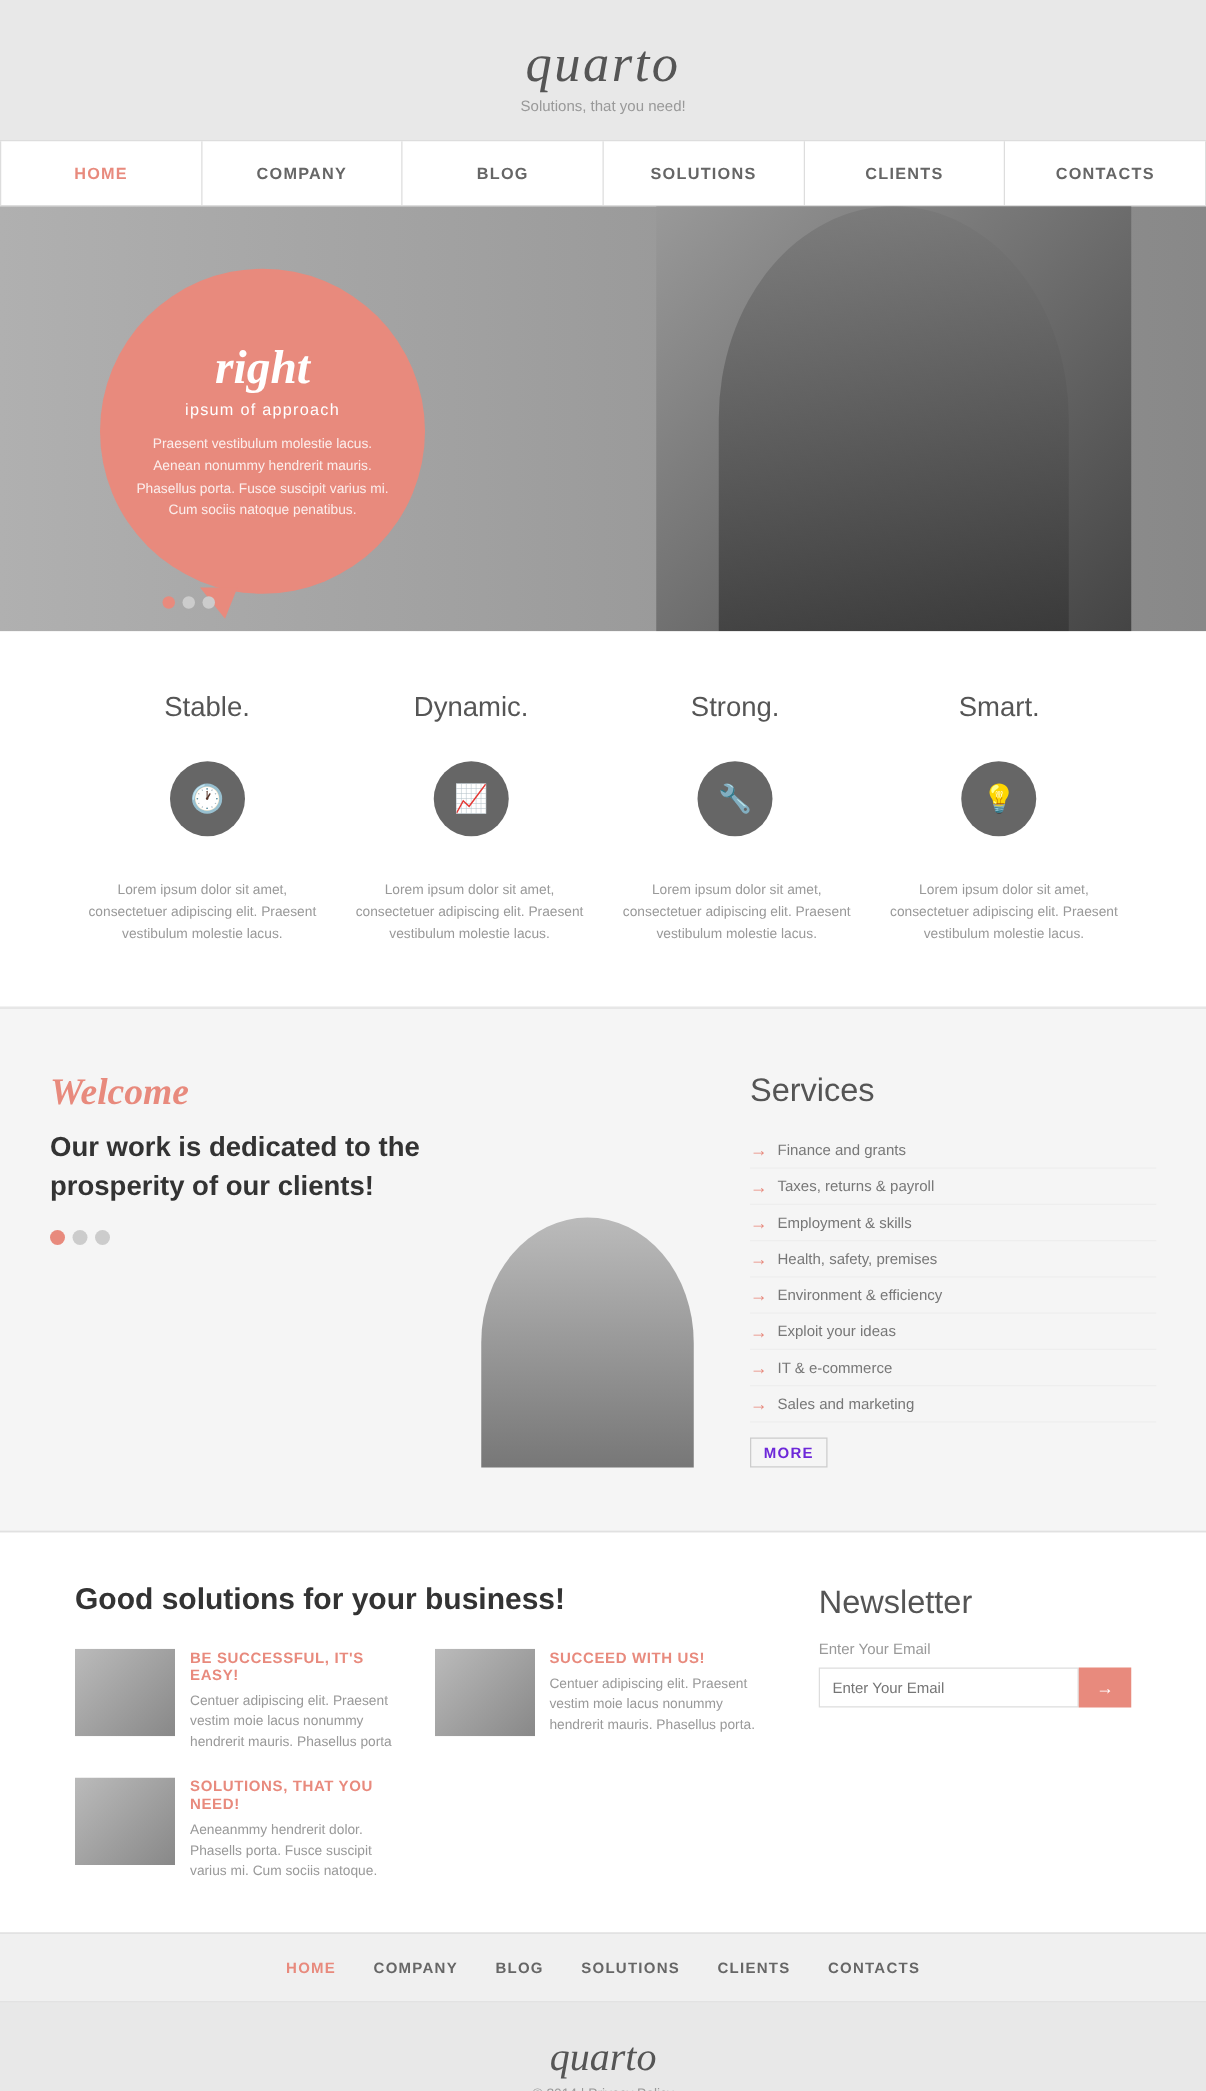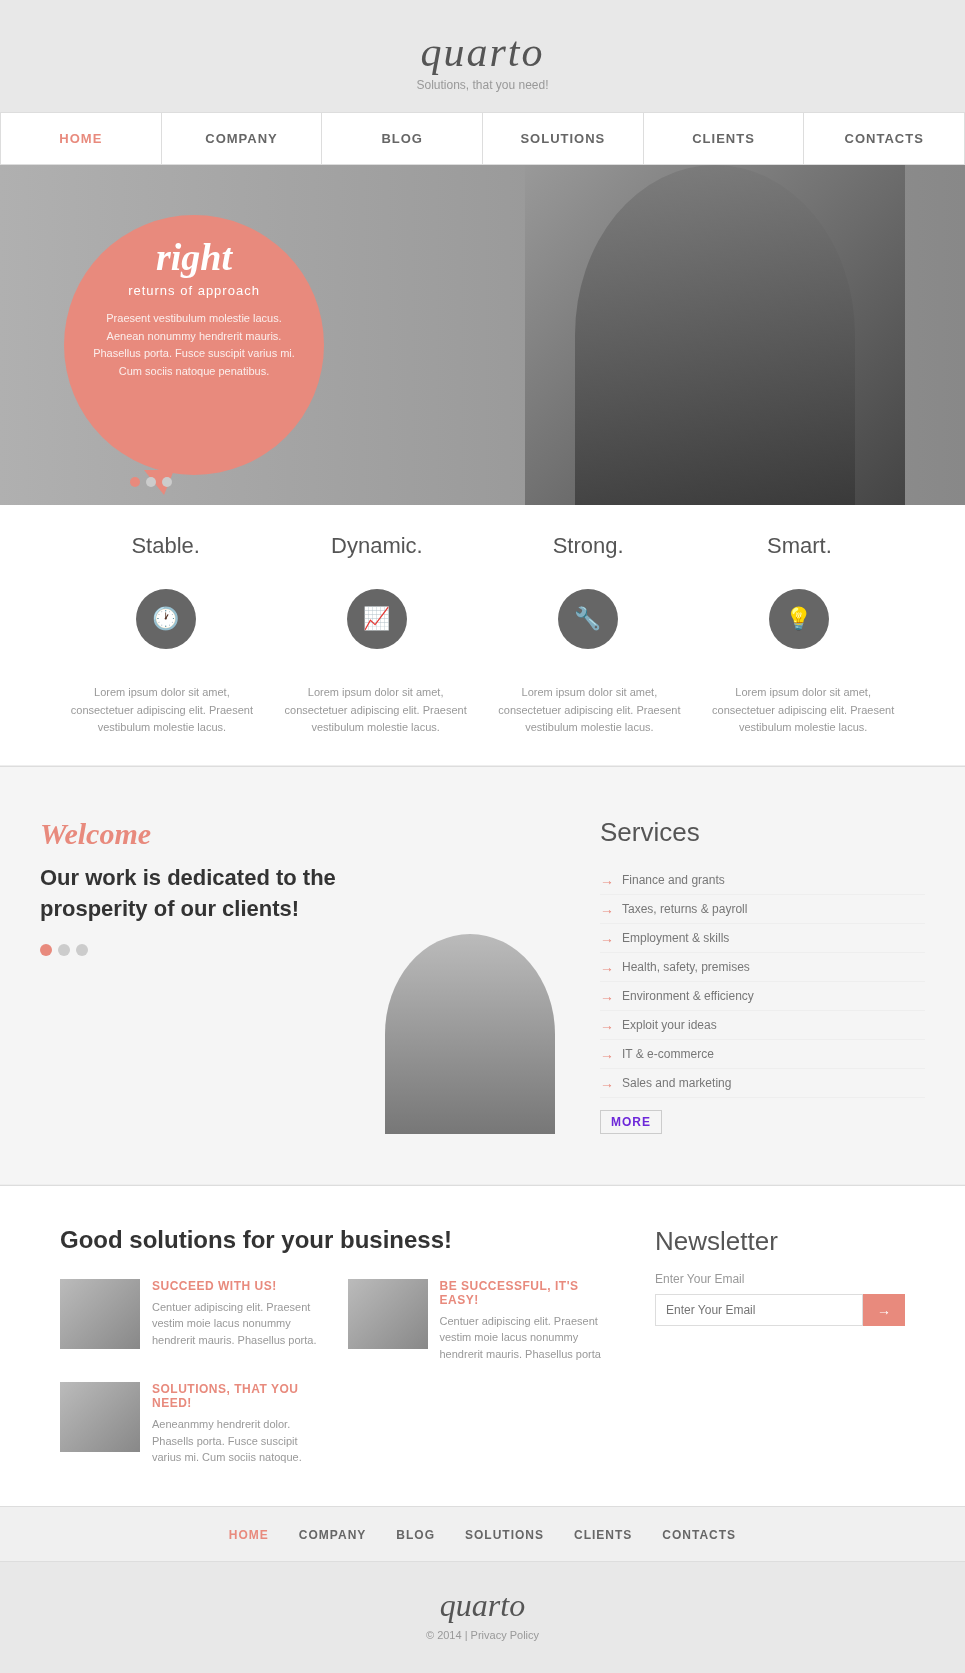--- a/index.html
+++ b/index.html
@@ -16,31 +16,31 @@
     nav ul li { flex: 1; text-align: center; border-right: 1px solid #ddd; }
     nav ul li:first-child { border-left: 1px solid #ddd; }
     nav ul li a { display: block; padding: 18px 10px; font-size: 13px; text-decoration: none; color: #666; letter-spacing: 1px; font-weight: bold; }
     nav ul li a.active { color: #e88a7d; }
 
     
     .hero { position: relative; width: 100%; height: 340px; background: #c8c8c8; overflow: hidden; margin-bottom: 0; }
     .hero-bg { width: 100%; height: 100%; background: linear-gradient(to right, #b0b0b0, #888); display: flex; align-items: center; justify-content: center; }
     .hero-person { position: absolute; right: 60px; top: 0; width: 380px; height: 340px; background: linear-gradient(135deg, #999 0%, #444 100%); overflow: hidden; display: flex; align-items: center; justify-content: center; }
     .hero-person-placeholder { width: 280px; height: 340px; background: linear-gradient(to bottom, #777, #333); opacity: 0.7; border-radius: 50% 50% 0 0; }
-    .hero-bubble { position: absolute; left: 64px; top: 50px; width: 260px; height: 260px; background: #e88a7d; border-radius: 50%; display: flex; flex-direction: column; align-items: center; text-align: center; padding: 20px; }
+    .hero-bubble { position: absolute; left: 80px; top: 50px; width: 260px; height: 260px; background: #e88a7d; border-radius: 50%; display: flex; flex-direction: column; align-items: center; justify-content: center; text-align: center; padding: 20px; }
     .hero-bubble::after { content: ''; position: absolute; bottom: -20px; left: 80px; width: 0; height: 0; border-left: 20px solid transparent; border-right: 10px solid transparent; border-top: 25px solid #e88a7d; }
     .hero-title { font-family: Georgia, serif; font-size: 38px; color: #fff; font-style: italic; font-weight: bold; margin-bottom: 4px; }
     .hero-subtitle { font-size: 13px; color: #fff; margin-bottom: 12px; letter-spacing: 1px; }
     .hero-text { font-size: 11px; color: rgba(255,255,255,0.85); line-height: 1.6; }
     .hero-dots { position: absolute; bottom: 18px; left: 130px; display: flex; gap: 6px; }
     .hero-dot { width: 10px; height: 10px; border-radius: 50%; background: #e88a7d; }
     .hero-dot.inactive { background: #ccc; }
 
     
-    .features { background: #fff; padding: 28px 60px; border-bottom: 1px solid #eee; }
+    .features { background: #fff; padding: 48px 60px; border-bottom: 1px solid #eee; }
     .features-titles { display: flex; justify-content: space-around; margin-bottom: 30px; }
     .feature-title { font-size: 22px; color: #555; font-weight: normal; flex: 1; text-align: center; }
     .features-icons { display: flex; justify-content: space-around; margin-bottom: 20px; }
     .feature-icon-wrap { width: 60px; height: 60px; background: #666; border-radius: 50%; display: flex; align-items: center; justify-content: center; margin: 0 auto 15px; }
     .features-desc { display: flex; justify-content: space-around; gap: 10px; }
     .feature-col { flex: 1; text-align: center; padding: 0 10px; }
     .feature-col p { font-size: 11px; color: #999; line-height: 1.6; }
 
     
     .welcome-section { background: #f5f5f5; padding: 50px 40px; display: flex; gap: 40px; border-bottom: 1px solid #eee; }
@@ -117,21 +117,21 @@
       <li>
         <a href="#">CONTACTS</a>
       </li>
     </ul>
 </nav>
 
 <div class="hero">
   <div class="hero-bg">
     <div class="hero-bubble">
       <div class="hero-title">right</div>
-      <div class="hero-subtitle">returns of approach</div>
+      <div class="hero-subtitle">ipsum of approach</div>
       <div class="hero-text">Praesent vestibulum molestie lacus.<br>Aenean nonummy hendrerit mauris.<br>Phasellus porta. Fusce suscipit varius mi.<br>Cum sociis natoque penatibus.</div>
     </div>
     <div class="hero-person">
       <div class="hero-person-placeholder"></div>
     </div>
   </div>
   <div class="hero-dots">
     <div class="hero-dot"></div>
     <div class="hero-dot inactive"></div>
     <div class="hero-dot inactive"></div>
@@ -234,31 +234,31 @@
 
 <div class="solutions-section">
   <div class="solutions-left">
     <h2 class="solutions-heading">Good solutions for your business!</h2>
     <div class="solutions-grid" id="solutions-grid">
         <div class="solution-item">
       <div class="solution-thumb">
         <div class="solution-thumb-inner"></div>
       </div>
       <div class="solution-content">
-        <h4>SUCCEED WITH US!</h4>
-        <p>Centuer adipiscing elit. Praesent vestim moie lacus nonummy hendrerit mauris. Phasellus porta.</p>
+        <h4>BE SUCCESSFUL, IT'S EASY!</h4>
+        <p>Centuer adipiscing elit. Praesent vestim moie lacus nonummy hendrerit mauris. Phasellus porta</p>
       </div>
     </div>
         <div class="solution-item">
       <div class="solution-thumb">
         <div class="solution-thumb-inner"></div>
       </div>
       <div class="solution-content">
-        <h4>BE SUCCESSFUL, IT'S EASY!</h4>
-        <p>Centuer adipiscing elit. Praesent vestim moie lacus nonummy hendrerit mauris. Phasellus porta</p>
+        <h4>SUCCEED WITH US!</h4>
+        <p>Centuer adipiscing elit. Praesent vestim moie lacus nonummy hendrerit mauris. Phasellus porta.</p>
       </div>
     </div>
         <div class="solution-item">
       <div class="solution-thumb">
         <div class="solution-thumb-inner"></div>
       </div>
       <div class="solution-content">
         <h4>SOLUTIONS, THAT YOU NEED!</h4>
         <p>Aeneanmmy hendrerit dolor. Phasells porta. Fusce suscipit varius mi. Cum sociis natoque.</p>
       </div>

